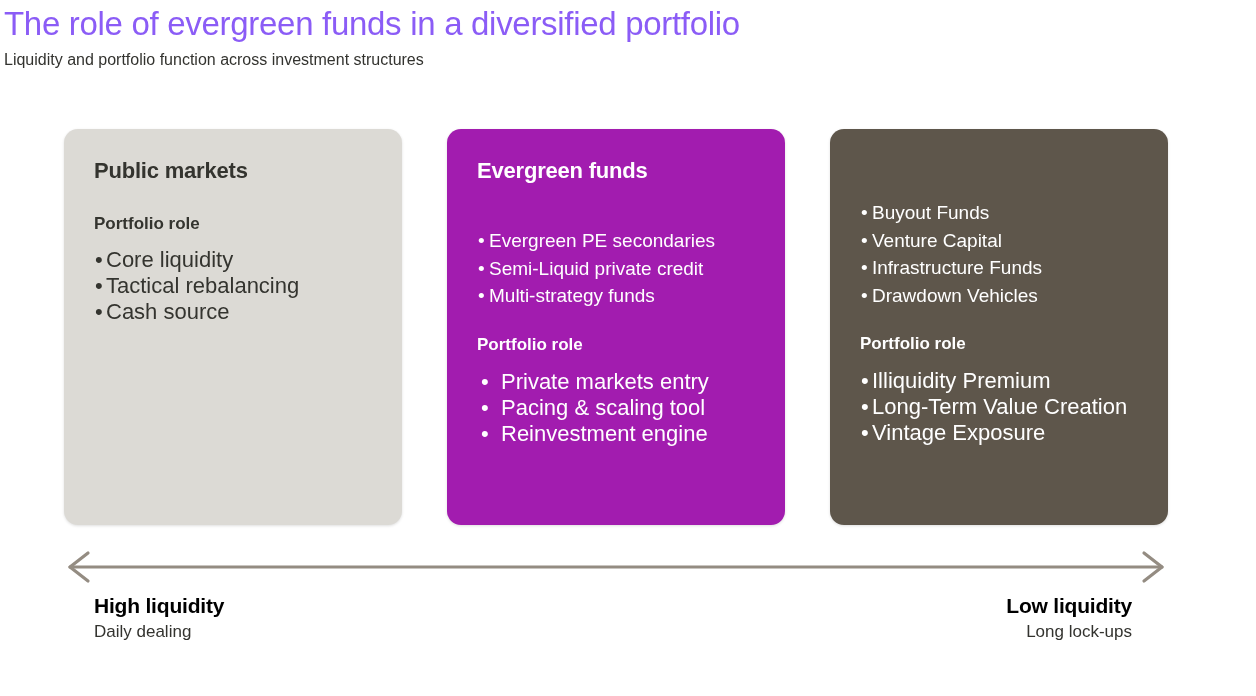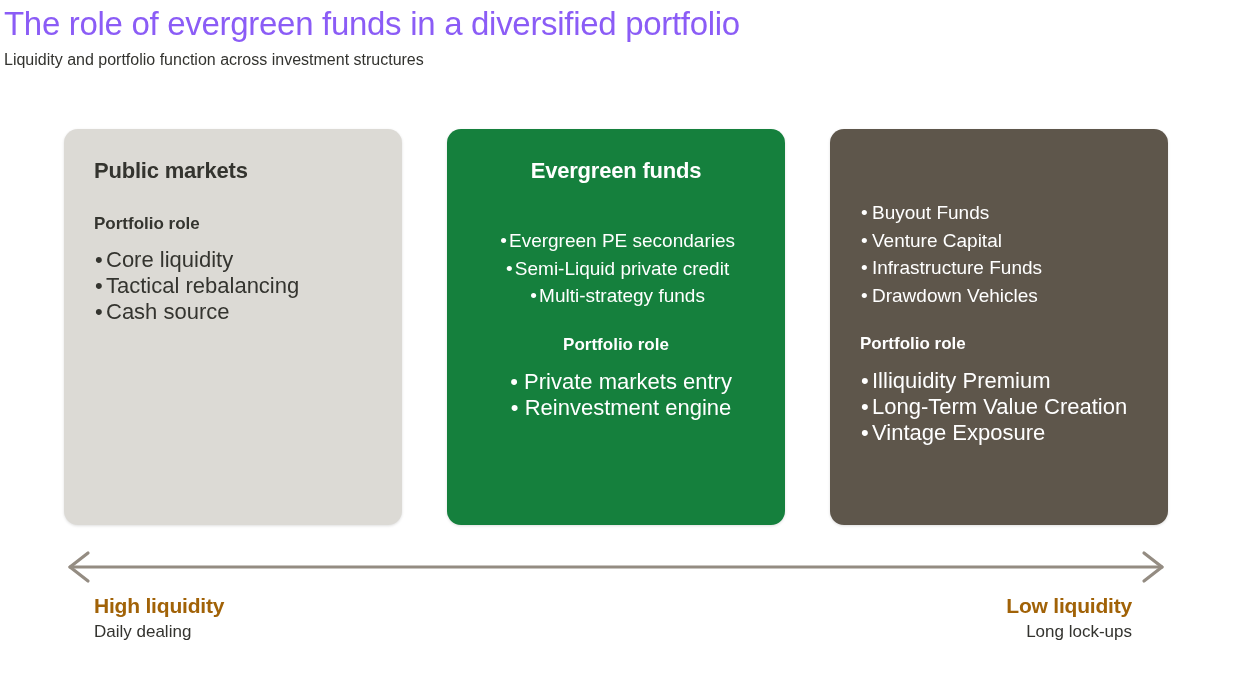--- a/index.html
+++ b/index.html
@@ -123,21 +123,21 @@
   .card-2 .role-title   { margin-top: 24px; }
   .card-2 .role-list    { margin-top: 13px; }
 
   .card-3 .feature-list { margin-top: 42px; }
   .card-3 .role-title   { margin-top: 24px; }
   .card-3 .role-list    { margin-top: 13px; }
 
   
   .card-1 { background: #dcdad5; color: #34342f; }
   .card-1 .card-title { color: #34342f; }
-  .card-2 { background: #15803d; color: #ffffff; text-align: center; }
+  .card-2 { background: #a21caf; color: #ffffff; }
   .card-3 { background: #5e564b; color: #ffffff; }
 
   
   .axis {
     position: absolute;
     left: 64px;
     top: 550px;
     width: 1104px;
     height: 34px;
   }
@@ -150,21 +150,21 @@
     width: 1104px;
     display: flex;
     justify-content: space-between;
   }
   .axis-label-group.left  { text-align: left; padding-left: 30px; }
   .axis-label-group.right { text-align: right; padding-right: 36px; }
   .axis-label-title {
     font-size: 21px;
     font-weight: 700;
     line-height: 28px;
-    color: #a16207;
+    color: #000000;
     letter-spacing: -0.2px;
     white-space: nowrap;
   }
   .axis-label-sub {
     font-size: 17px;
     font-weight: 400;
     line-height: 24px;
     color: #33332f;
     white-space: nowrap;
   }
@@ -192,20 +192,21 @@
   <div class="card card-2">
     <h2 class="card-title">Evergreen funds</h2>
     <ul class="feature-list">
       <li>Evergreen PE secondaries</li>
       <li>Semi-Liquid private credit</li>
       <li>Multi-strategy funds</li>
     </ul>
     <h3 class="role-title">Portfolio role</h3>
     <ul class="role-list indented">
       <li>Private markets entry</li>
+      <li>Pacing &amp; scaling tool</li>
       <li>Reinvestment engine</li>
     </ul>
   </div>
 
   <div class="card card-3">
     <ul class="feature-list">
       <li>Buyout Funds</li>
       <li>Venture Capital</li>
       <li>Infrastructure Funds</li>
       <li>Drawdown Vehicles</li>

